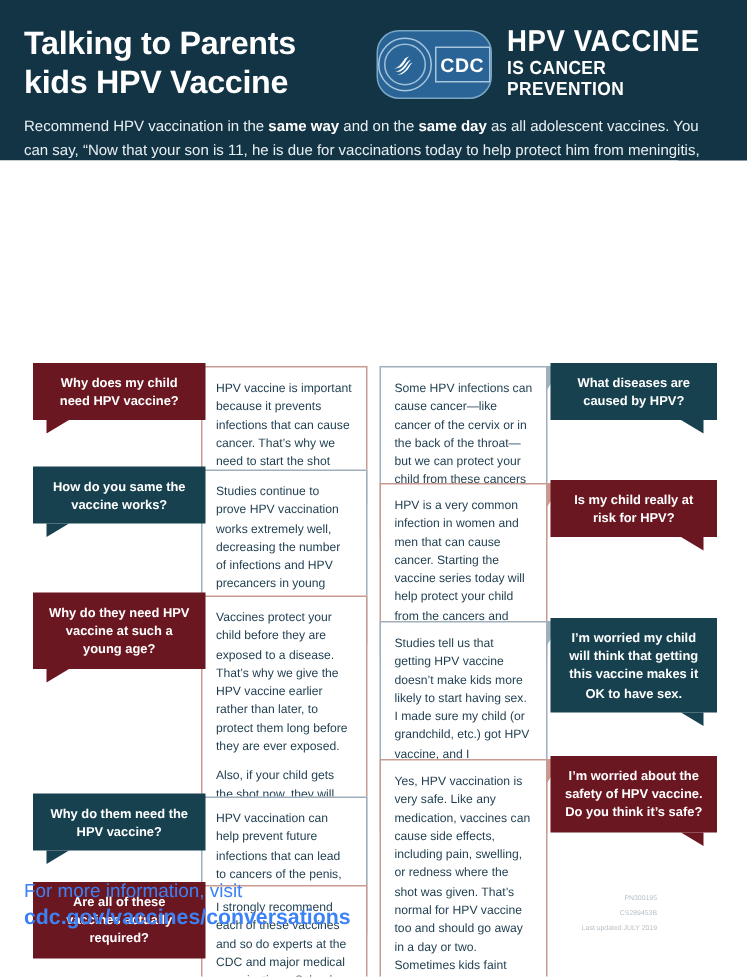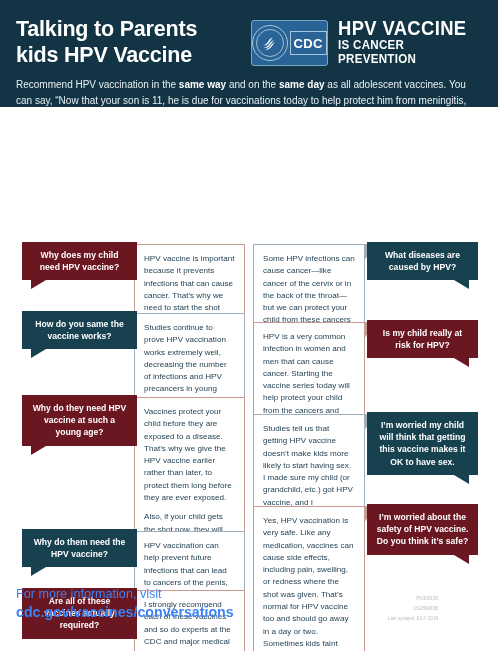--- a/index.html
+++ b/index.html
@@ -29,21 +29,21 @@
     width: 252px;
     padding-top: 2px;
   }
   .hdr-title span { display: block; }
   .hdr-right { display: flex; align-items: center; gap: 10px; padding-top: 4px; }
 
   .cdc-logo {
     width: 78px; height: 46px;
     background: #2a6496;
     border: 1.5px solid #7ba7c7;
-    border-radius: 3px;
+    border-radius: 15px;
     display: flex; align-items: center; justify-content: center;
     gap: 2px;
     position: relative;
   }
   .hhs-seal {
     width: 36px; height: 36px;
     border-radius: 50%;
     border: 1px solid #a8c6dd;
     position: relative;
     display: flex; align-items: center; justify-content: center;

